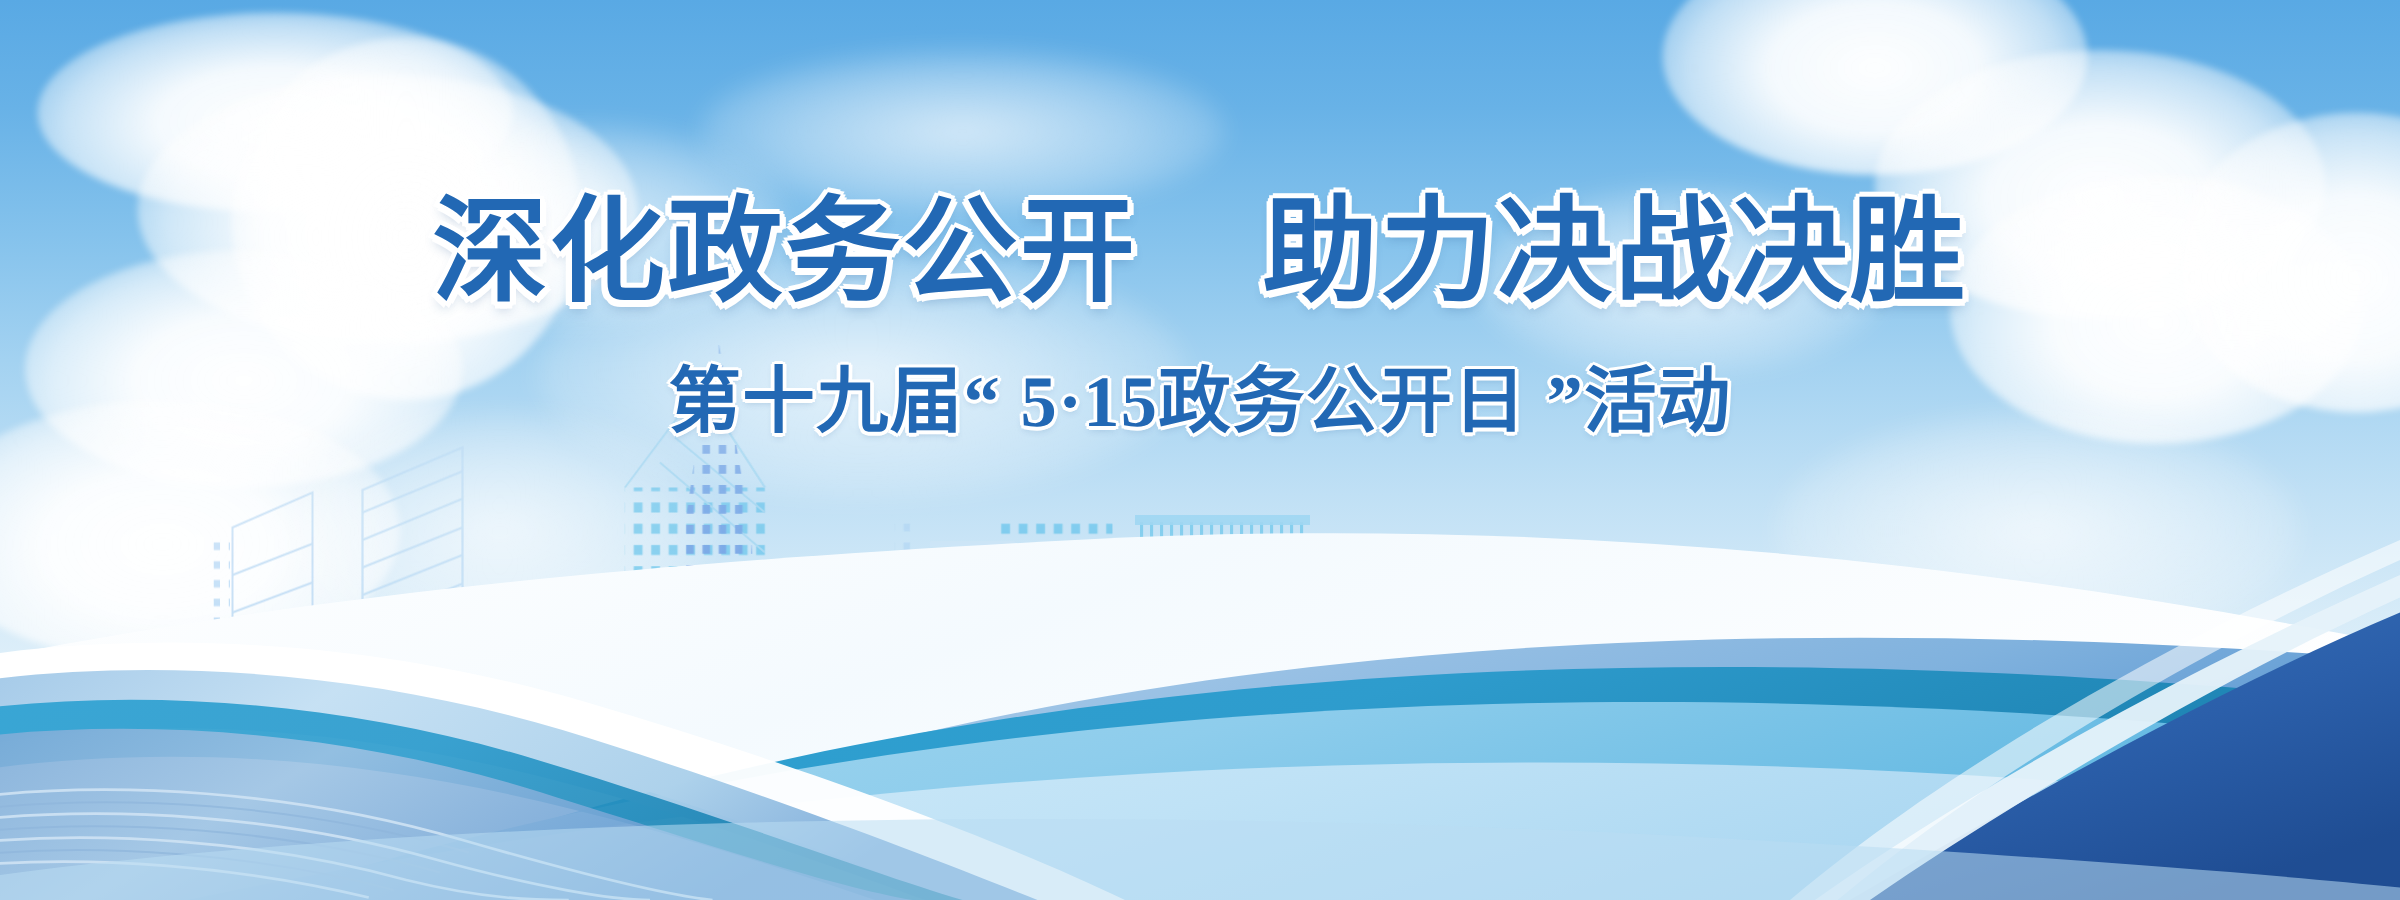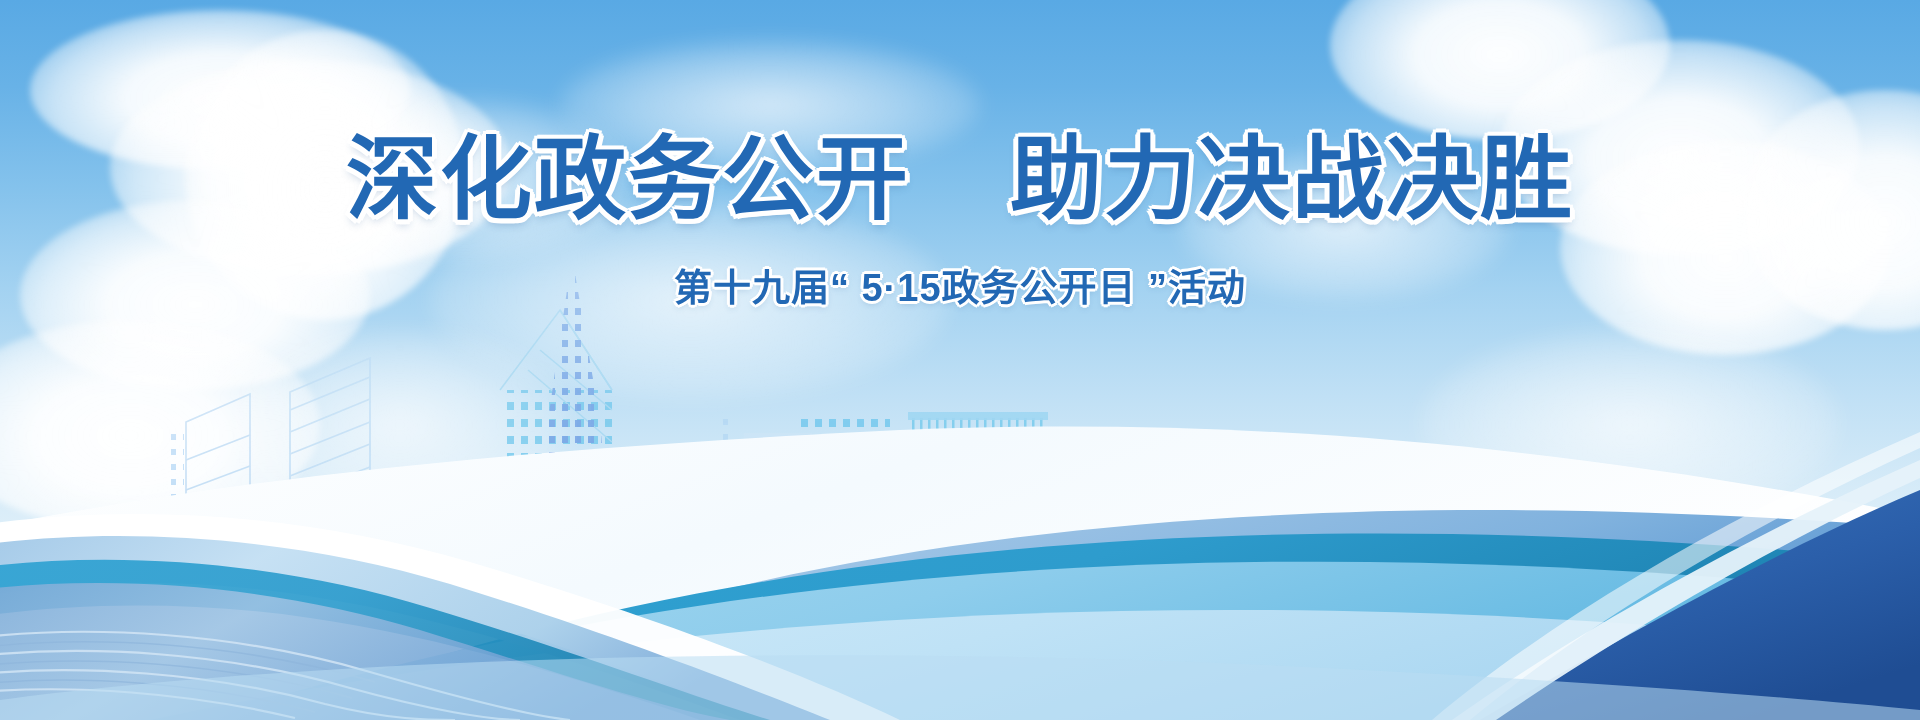--- a/index.html
+++ b/index.html
@@ -59,20 +59,21 @@
 
   
   #waves { position:absolute; left:0; bottom:0; width:1920px; height:400px; }
 
   
   .text-layer {
     position:absolute; inset:0;
     display:flex; flex-direction:column;
     align-items:center;
     pointer-events:none;
+    margin-top:22px;
   }
 
   #main-title {
     margin-top:134px;
     font-size:92px;
     line-height:1.0;
     font-weight:bold;
     letter-spacing:2px;
     color:#2268b4;
     white-space:pre;
@@ -82,33 +83,33 @@
       -4px  0   0 #fff,  4px  0   0 #fff,
        0   -4px 0 #fff,  0    4px 0 #fff,
       -5px  2px 0 #fff,  5px  2px 0 #fff,
        2px  5px 0 #fff, -2px  5px 0 #fff,
        0px  6px 9px rgba(40,90,150,0.30);
     font-family:"Liberation Serif","DejaVu Serif",serif;
   }
 
   #subtitle {
     margin-top:42px;
-    font-size:38px;
+    font-size:58px;
     line-height:1.1;
     font-weight:bold;
     letter-spacing:1px;
     color:#2268b4;
     white-space:pre;
     text-shadow:
       -2px -2px 0 #fff, 2px -2px 0 #fff,
       -2px  2px 0 #fff, 2px  2px 0 #fff,
       -3px  0   0 #fff, 3px  0   0 #fff,
        0   -3px 0 #fff, 0    3px 0 #fff,
        0px  3px 6px rgba(40,90,150,0.25);
-    font-family:Liberation Sans, sans-serif;
+    font-family:Liberation Serif, serif;
   }
 </style>
 </head>
 <body>
 
 <div id="banner">
 
   <div class="sky-layer">
     <div class="cloud" style="left:30px;  top:10px;   width:380px; height:160px;"></div>
     <div class="cloud" style="left:110px; top:60px;   width:400px; height:215px;"></div>

